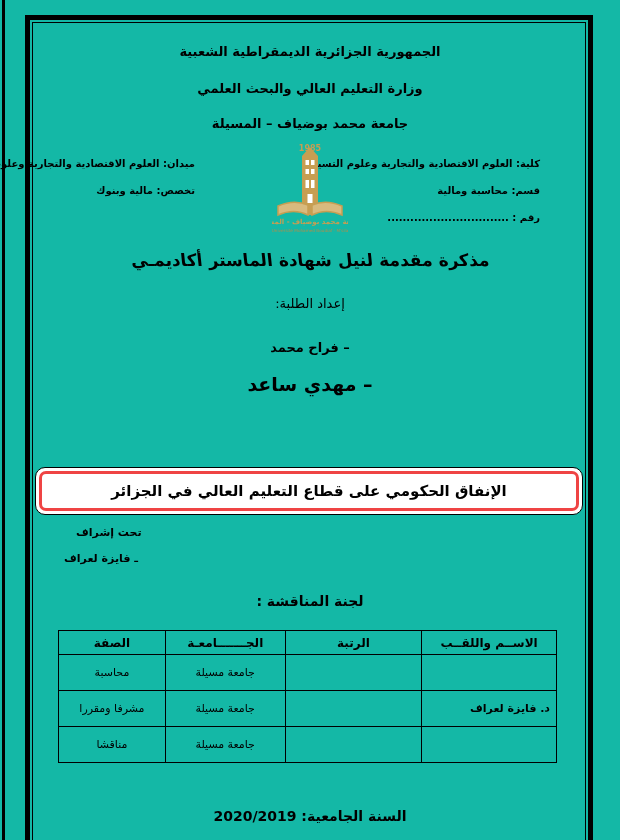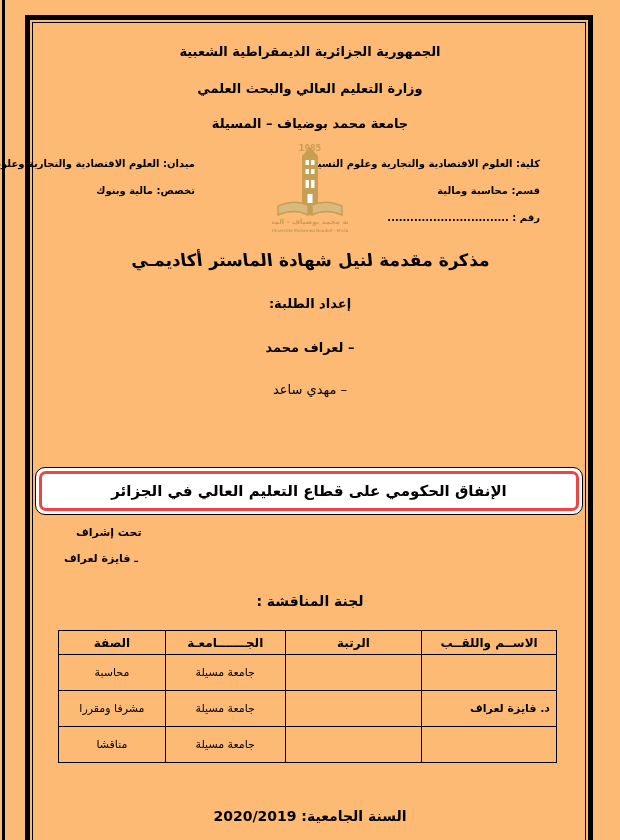--- a/index.html
+++ b/index.html
@@ -1,41 +1,41 @@
 <!DOCTYPE html>
 <html lang="ar" dir="rtl"><head>
 <meta charset="utf-8">
 <style>
   * { box-sizing: border-box; margin: 0; padding: 0; }
   html, body { width: 620px; height: 840px; background: #fff; overflow: hidden; }
   .page {
     position: relative; width: 620px; height: 840px;
     font-family: "DejaVu Sans", "Liberation Sans", sans-serif;
-    direction: rtl; color: #000; background: #fdba74;
+    direction: rtl; color: #000; background: #14b8a6;
   }
   .scan-edge { position: absolute; left: 2px; top: 0; width: 3px; height: 840px; background: #000; }
   .frame { position: absolute; left: 25px; top: 15px; width: 568px; height: 900px; border: 5px solid #000; }
   .frame-inner { position: absolute; inset: 2px; border: 1px solid #000; }
 
   .centered { position: absolute; left: 30px; right: 30px; text-align: center; }
   .hline { font-weight: bold; font-size: 13px; }
   .h1 { top: 44px; }
   .h2 { top: 81px; }
   .h3 { top: 116px; }
 
   .info-col { position: absolute; font-weight: bold; font-size: 10px; line-height: 27px; white-space: nowrap; text-align: right; }
   .info-right { top: 150px; right: 80px; }
   .info-left  { top: 150px; left: 45px; width: 150px; }
 
   .logo-wrap { position: absolute; left: 272px; top: 142px; width: 76px; height: 94px; }
 
   .memo-title { top: 250px; font-weight: bold; font-size: 17px; transform: skewX(6deg); }
-  .prepared  { top: 296px; font-weight: bold; font-size: 13px; }
+  .prepared  { top: 296px; font-weight: normal; font-size: 13px; }
   .student-1 { top: 340px; font-weight: bold; font-size: 13px; }
-  .student-2 { top: 382px; font-weight: normal; font-size: 13px; }
+  .student-2 { top: 373px; font-weight: bold; font-size: 19px; }
   .under-title { top: 424px; font-weight: bold; font-size: 13px; }
 
   .title-box-outer {
     position: absolute; left: 35px; top: 467px; width: 548px; height: 48px;
     border: 1px solid #000; border-radius: 10px; padding: 3px; background: #fff;
   }
   .title-box-inner {
     width: 100%; height: 100%; border: 3px solid #ef4444; border-radius: 7px;
     display: flex; align-items: center; justify-content: center;
   }
@@ -98,21 +98,21 @@
       <path d="M6,64 Q22,57 36,63 L36,73 Q22,66 6,73 Z" fill="#D9BA7E" stroke="#C79E52" stroke-width="1.5"></path>
       <path d="M70,64 Q54,57 40,63 L40,73 Q54,66 70,73 Z" fill="#D9BA7E" stroke="#C79E52" stroke-width="1.5"></path>
       <rect x="36" y="62" width="4" height="11" fill="#C79E52"></rect>
       <text x="38" y="82" font-size="7" font-weight="bold" fill="#C79E52" text-anchor="middle" direction="rtl">جامعة محمد بوضياف - المسيلة</text>
       <text x="38" y="90" font-size="4.2" fill="#B08E4A" text-anchor="middle">Université Mohamed Boudiaf - M'sila</text>
     </svg>
   </div>
 
   <div class="centered memo-title">مذكرة مقدمة لنيل شهادة الماستر أكاديمـي</div>
   <div class="centered prepared">إعداد الطلبة:</div>
-  <div class="centered student-1">– لعراف محمد</div>
+  <div class="centered student-1">– فراح محمد</div>
   <div class="centered student-2">– مهدي ساعد</div>
 
   <div class="title-box-outer">
     <div class="title-box-inner">
       <span class="thesis-title">الإنفاق الحكومي على قطاع التعليم العالي في الجزائر</span>
     </div>
   </div>
 
   <div class="supervision-label">تحت إشراف</div>
   <div class="supervisor-name">ـ فايزة لعراف</div>

